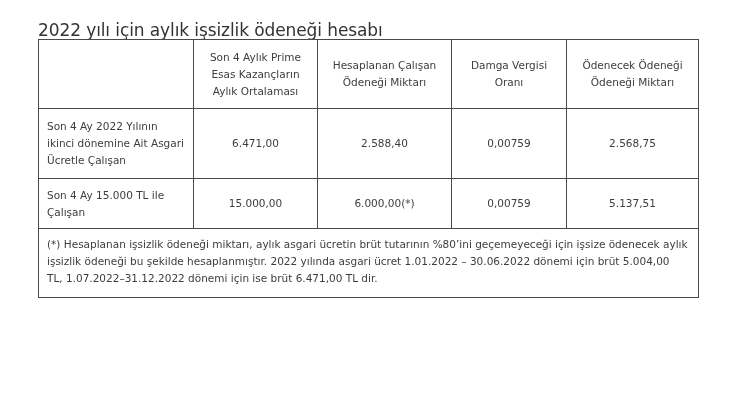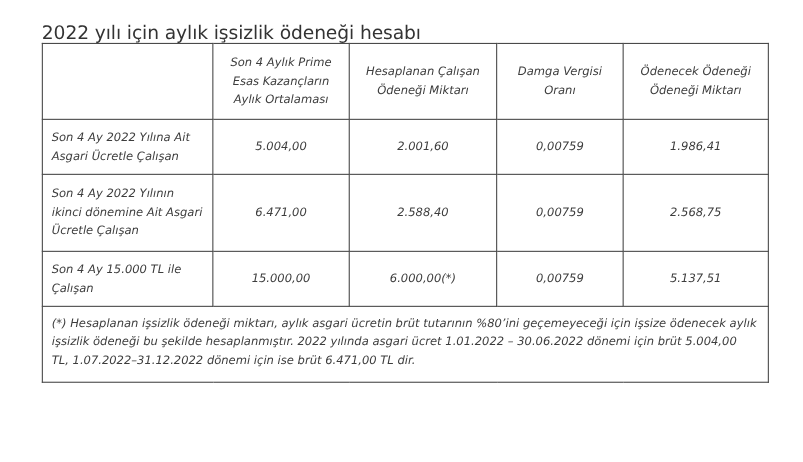--- a/index.html
+++ b/index.html
@@ -19,21 +19,20 @@
   }
   table.calc {
     position: absolute;
     left: 38px;
     top: 39px;
     width: 660px;
     border-collapse: collapse;
     table-layout: fixed;
     font-size: 10.5px;
     color: #3d3d3d;
-    font-style: italic;
   }
   table.calc td, table.calc th {
     border: 1.5px solid #4a4a4a;
     font-weight: normal;
     vertical-align: middle;
     line-height: 17px;
   }
   table.calc th { text-align: center; padding: 0 8px; }
   table.calc td.label { text-align: left; padding: 0 8px 0 8px; }
   table.calc td.num { text-align: center; }
@@ -69,27 +68,20 @@
       <col class="col4">
   </colgroup>
   <tbody>
       <tr class="head">
     <th></th>
     <th>Son 4 Aylık Prime Esas Kazançların Aylık Ortalaması</th>
     <th>Hesaplanan Çalışan Ödeneği Miktarı</th>
     <th>Damga Vergisi Oranı</th>
     <th>Ödenecek Ödeneği Ödeneği Miktarı</th>
   </tr>
-  <tr class="r1">
-    <td class="label">Son 4 Ay 2022 Yılına Ait Asgari Ücretle Çalışan</td>
-    <td class="num">5.004,00</td>
-    <td class="num">2.001,60</td>
-    <td class="num">0,00759</td>
-    <td class="num">1.986,41</td>
-  </tr>
   <tr class="r2">
     <td class="label">Son 4 Ay 2022 Yılının ikinci dönemine Ait Asgari Ücretle Çalışan</td>
     <td class="num">6.471,00</td>
     <td class="num">2.588,40</td>
     <td class="num">0,00759</td>
     <td class="num">2.568,75</td>
   </tr>
   <tr class="r4">
     <td class="label">Son 4 Ay 15.000 TL ile Çalışan</td>
     <td class="num">15.000,00</td>

